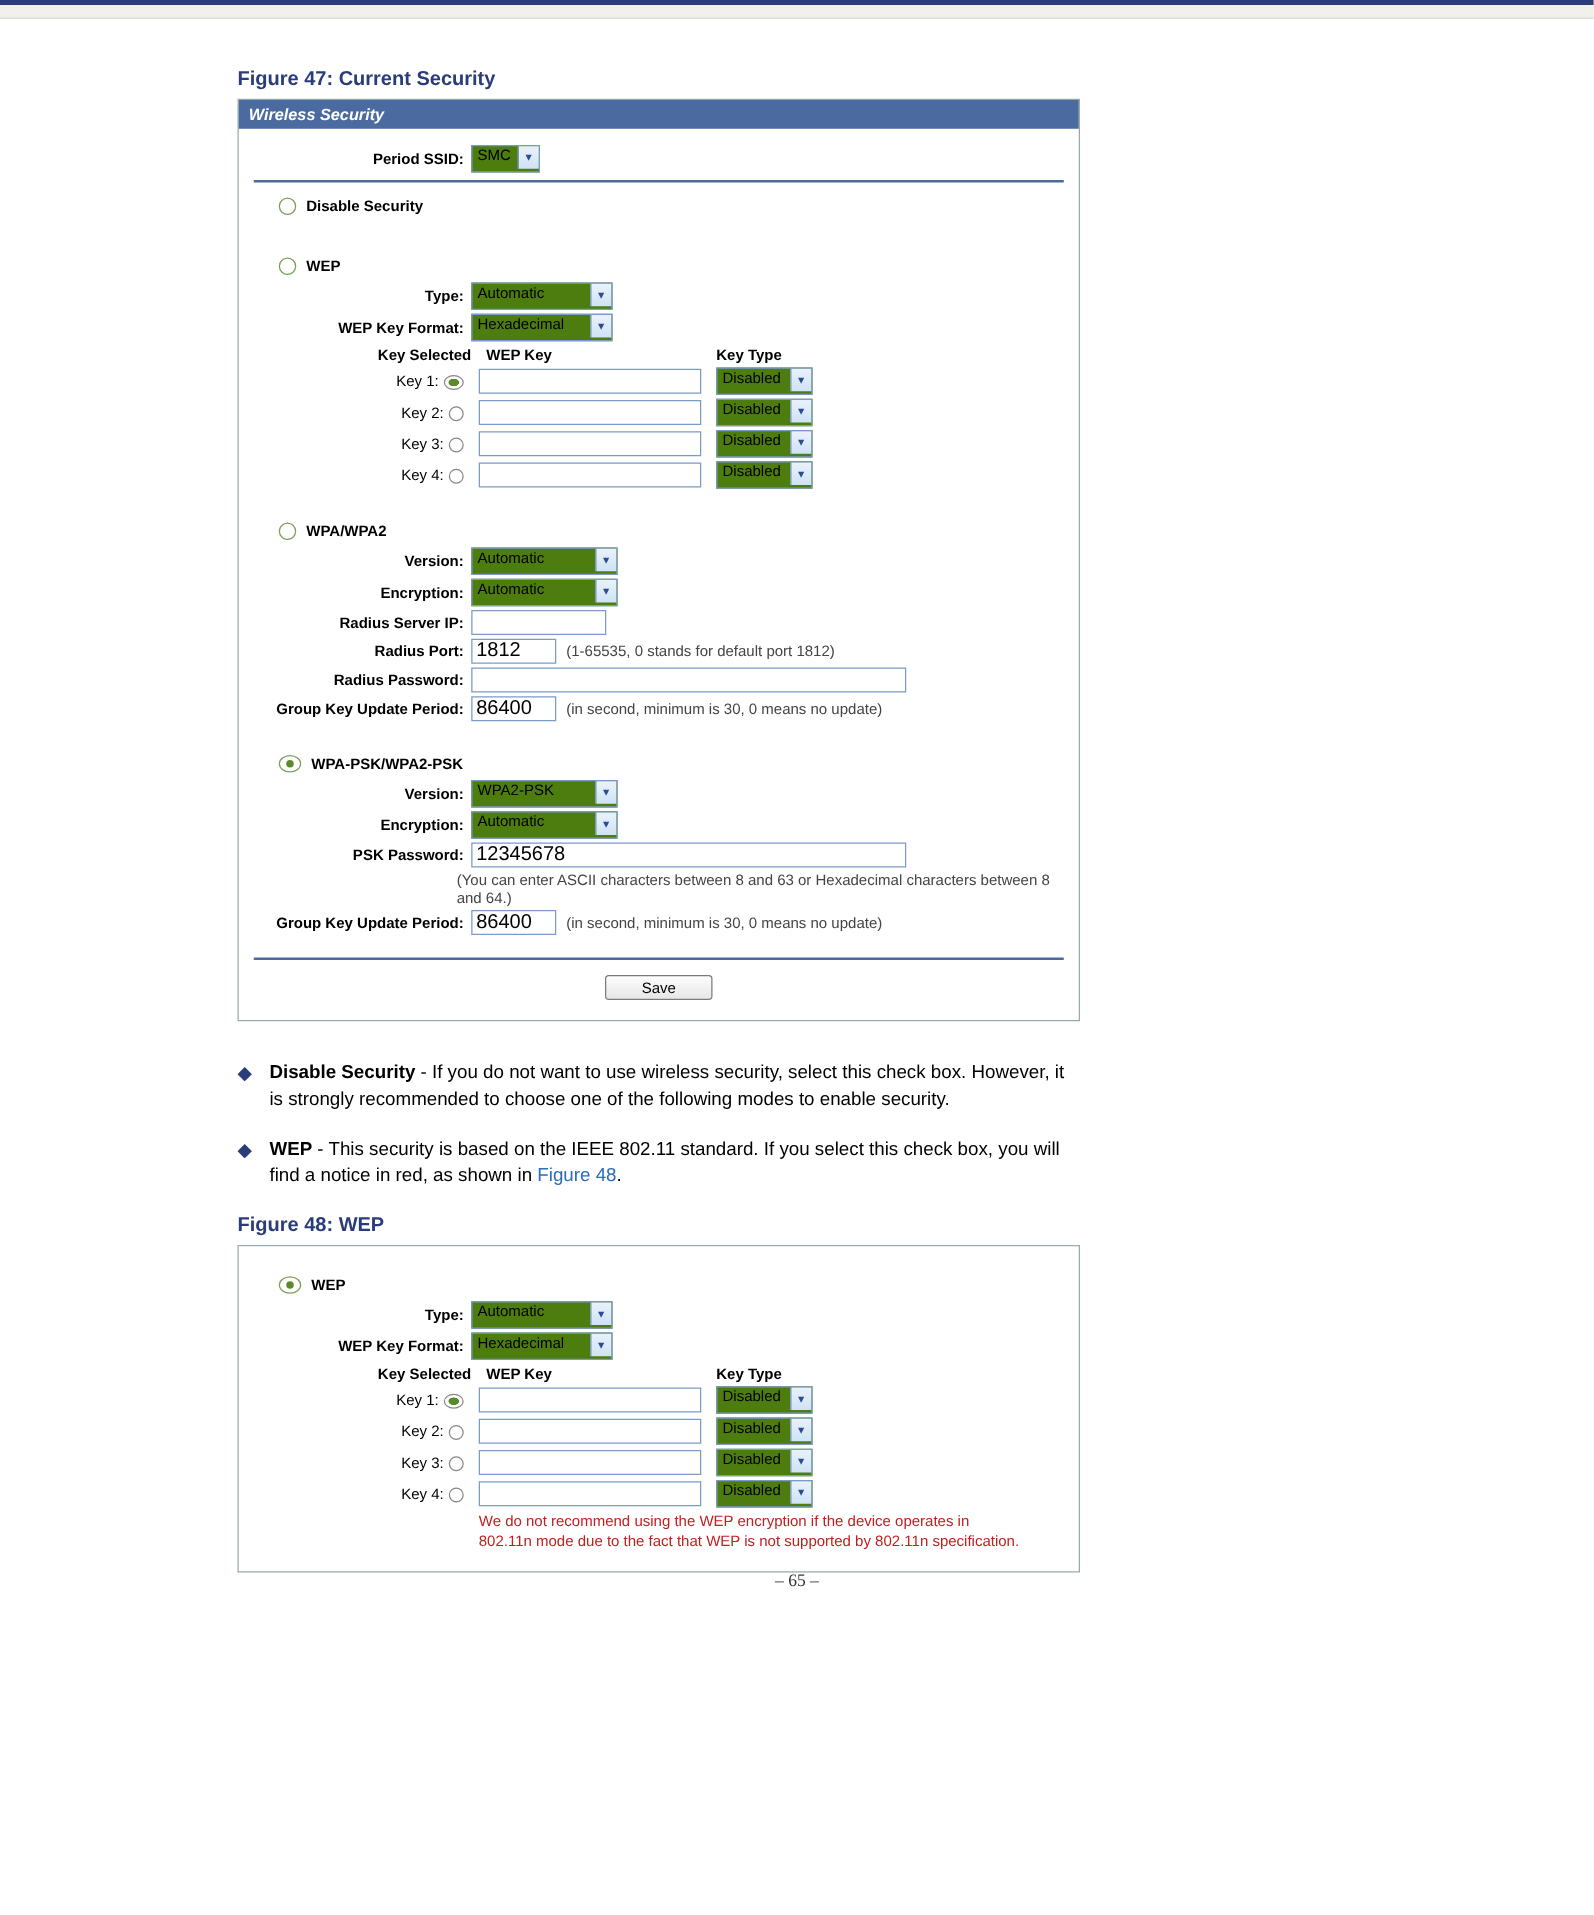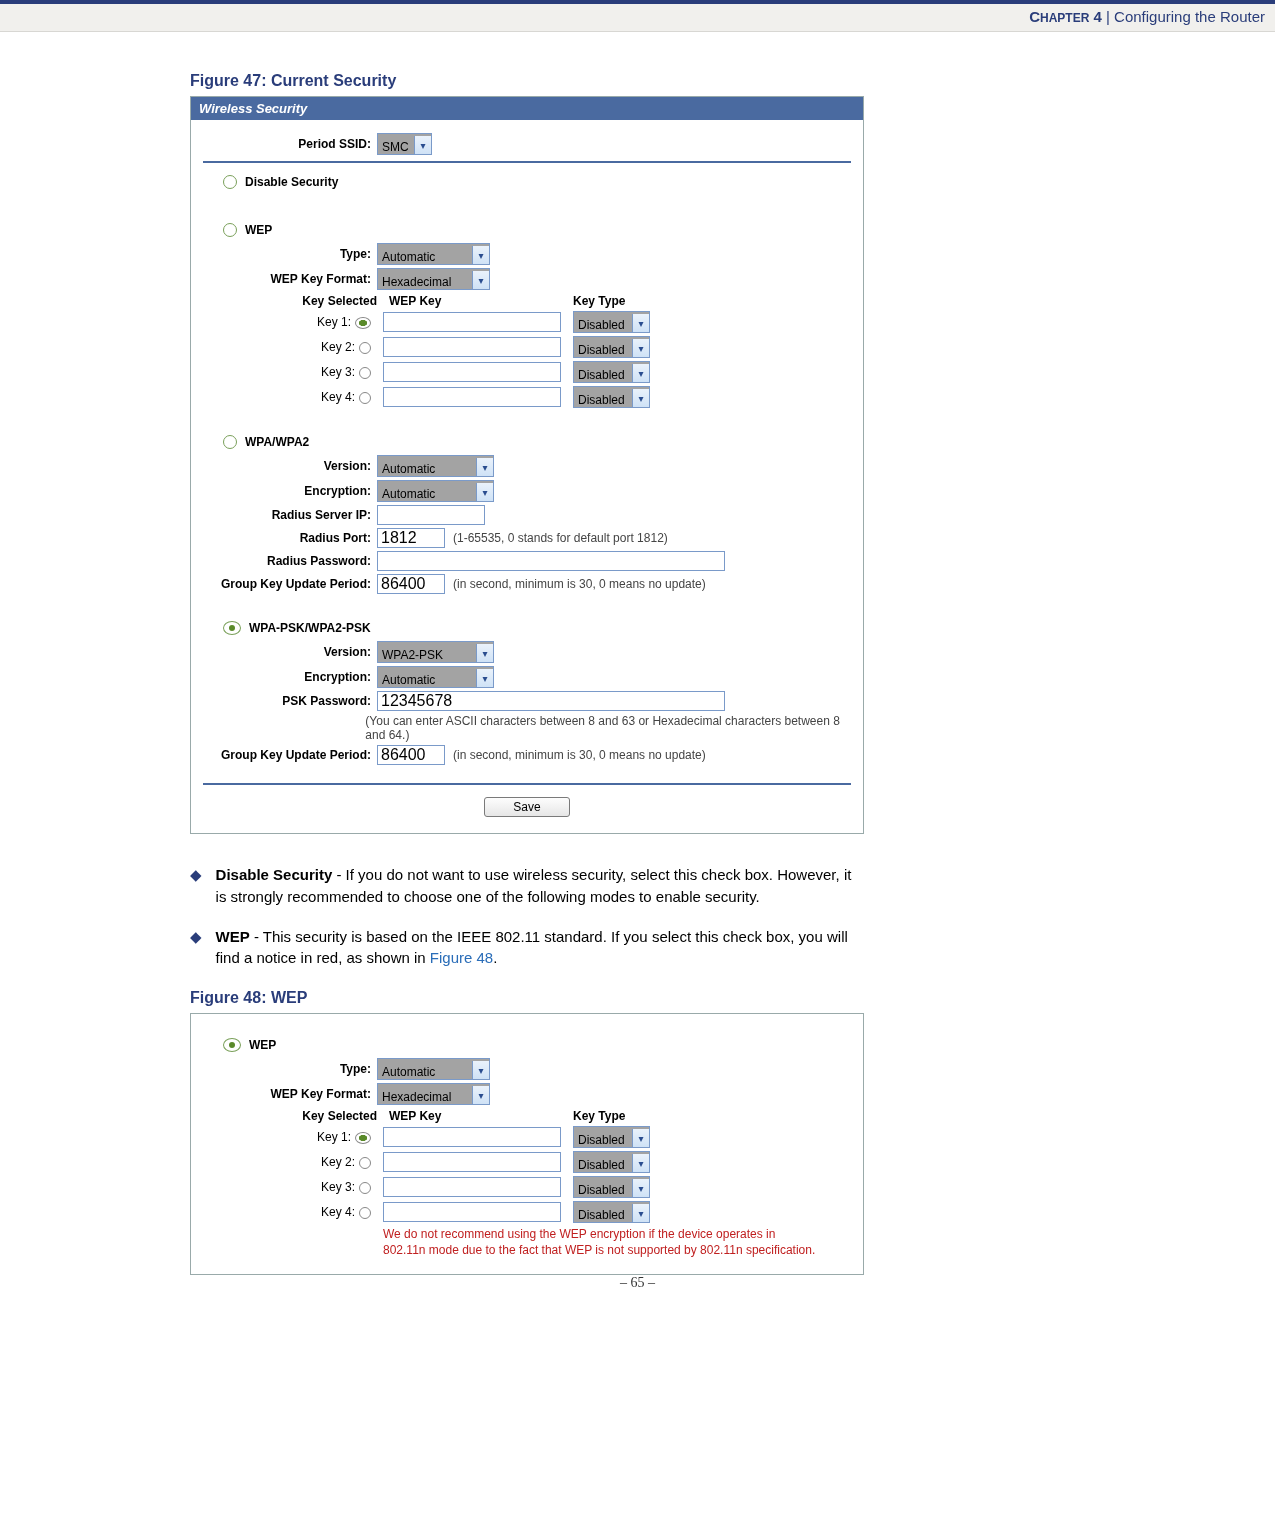--- a/index.html
+++ b/index.html
@@ -10,21 +10,21 @@
   .topbar .sub{font-family:Verdana,sans-serif;font-size:15px;color:#2a3d7a}
   .figcap{color:#2a3d7a;font-weight:bold;font-size:16px;margin:20px 0 6px 60px}
   .screenshot{border:1px solid #9aa;background:#fff;margin-left:60px;width:672px;font-family:Tahoma,Arial,sans-serif;font-size:12px;color:#000}
   .ws-titlebar{background:#4a6aa0;color:#fff;font-weight:bold;font-style:italic;padding:4px 8px;font-size:13px}
   .ws-body{padding:10px 12px 16px 12px}
   .hr{border:0;border-top:2px solid #4a6aa0;margin:6px 0 12px 0}
   .row{display:flex;align-items:center;margin:3px 0}
   .lblb{width:168px;text-align:right;padding-right:6px;font-weight:bold;font-size:12px}
   .sel{border:1px solid #7a9ac9;background:#fff;font-size:12px;height:20px;padding:0 2px;font-family:Tahoma,Arial,sans-serif}
   .arrow{background:linear-gradient(#eaf2fb,#cfe2f6);border-left:1px solid #7a9ac9;color:#2a4d8f;display:inline-flex;align-items:center;justify-content:center;width:16px;height:18px;font-size:10px}
-  .selwrap{display:inline-flex;align-items:flex-end;border:1px solid #7a9ac9;height:20px;background:#a3a3a3}
+  .selwrap{display:inline-flex;align-items:flex-start;border:1px solid #7a9ac9;height:20px;background:#4d7c0f}
   .selwrap span.val{padding:0 4px;font-size:12px;min-width:70px;display:inline-block}
   .txt{border:1px solid #7a9ac9;height:18px;font-size:16px;padding:0 3px;font-family:Tahoma,Arial,sans-serif}
   .sect{display:flex;align-items:center;margin:10px 0 6px 20px;font-weight:bold;font-size:12px}
   .radiodot{width:12px;height:12px;border:1px solid #7aa05a;border-radius:50%;display:inline-flex;align-items:center;justify-content:center;margin-right:8px;background:#fff}
   .radiodot.sel::after{content:"";width:6px;height:6px;border-radius:50%;background:#5a8a2a}
   .tiny-radio{width:10px;height:10px;border:1px solid #888;border-radius:50%;display:inline-block;margin-left:4px;background:#fff;vertical-align:middle}
   .tiny-radio.sel{background:radial-gradient(#5a8a2a 0 40%,#fff 45% 100%)}
   .keytable{margin-left:0}
   .keytable .hrow{display:flex;font-weight:bold;font-size:12px;margin-top:4px}
   .keytable .hrow .c1{width:174px;text-align:right;padding-right:6px}
@@ -46,23 +46,20 @@
   .warn{color:#c02020;font-size:12px;margin:4px 0 0 180px;line-height:1.3}
   .footer{text-align:center;font-size:14px;color:#333;font-family:Liberation Serif, serif}
   .ssidsel .selwrap span.val{min-width:28px}
 </style>
 </head>
 <body>
 
 <div class="page">
 
   <div class="topbar">
-    <div class="chap">
-      <b><span>C</span></b><span style="font-size:12px;font-weight:bold">HAPTER</span><b><span> 4</span></b><span>  |  </span><span>Configuring the Router</span>
-    </div>
   </div>
 
   <div class="figcap">Figure 47:  Current Security</div>
 
   <div class="screenshot">
     <div class="ws-titlebar">Wireless Security</div>
     <div class="ws-body">
       <div class="row ssidsel">
         <div class="lblb">Period SSID:</div>
         <div class="selwrap">

